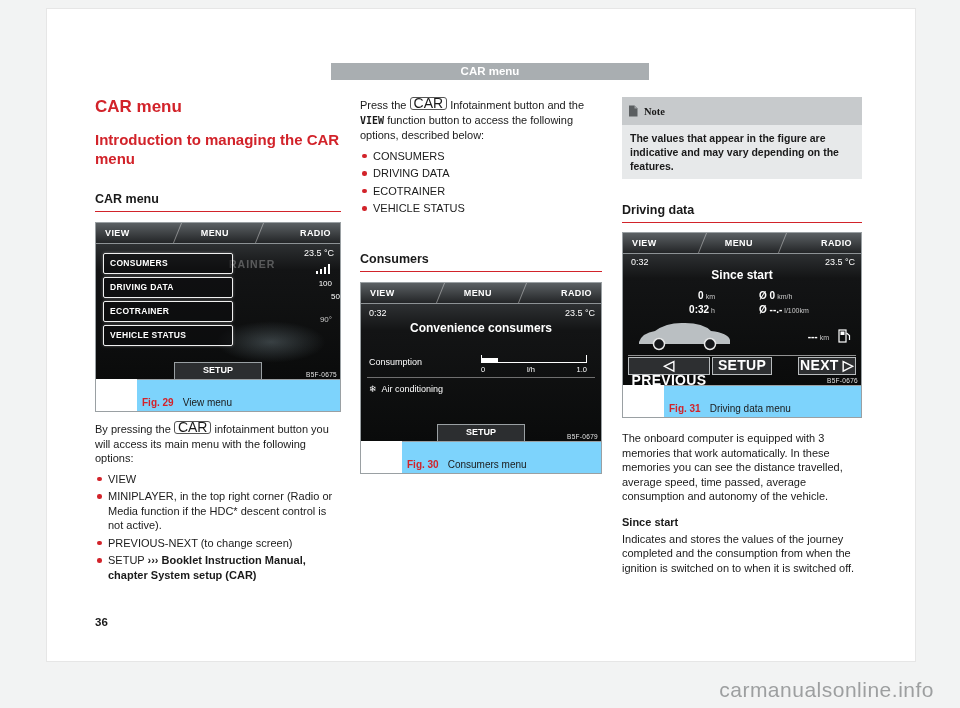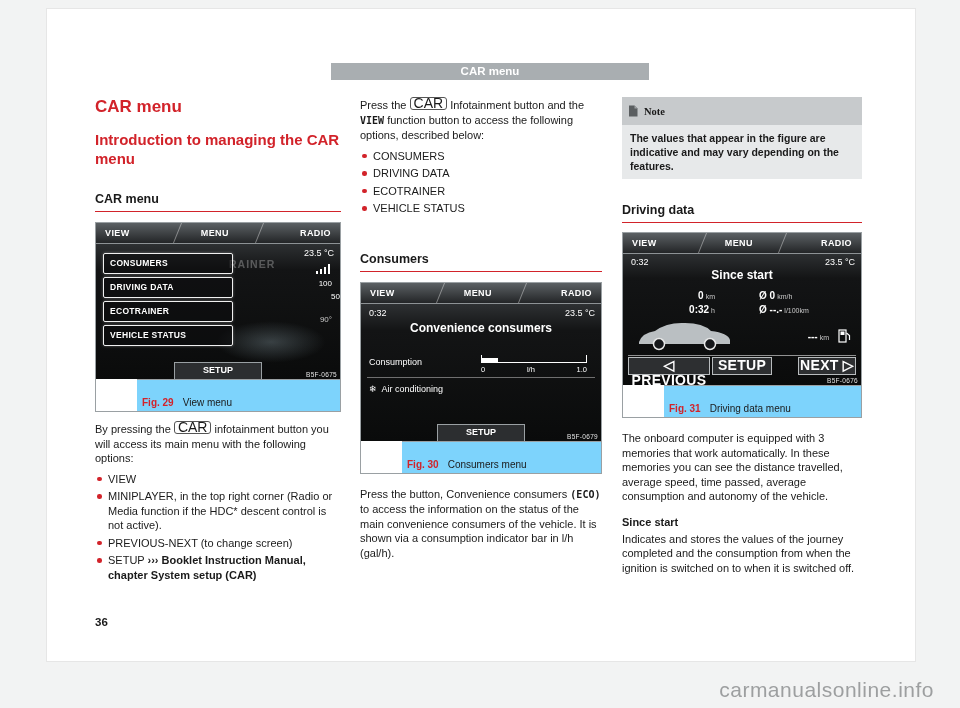--- a/index.html
+++ b/index.html
@@ -164,21 +164,20 @@
           <span>❄</span>&nbsp;&nbsp;<span>Air conditioning</span>
         </div>
         <div class="setup-strip">SETUP</div>
         <div class="scr-code">B5F-0679</div>
       </div>
       <div class="fig-caption">
         <span class="fig-label">Fig. 30</span><span>Consumers menu</span>
       </div>
     </div>
 
-    <p class="body-text" style="margin-top:13px;"><span>Press the button, Convenience consumers </span><span class="mono">(ECO)</span><span> to access the information on the status of the main convenience consumers of the vehicle. It is shown via a consumption indicator bar in l/h (gal/h).</span></p>
   </div>
 
   <div class="col col-3">
     <div class="note">
       <div class="note-head">
         <span class="icon">
           <svg width="10" height="12" viewBox="0 0 10 12">
               <path d="M1 0.5 h5.5 l3 3 v8 h-8.5 z" fill="#5a5e60"></path>
               <path d="M6.5 0.5 l3 3 h-3 z" fill="#9ea2a4"></path>
             </svg>

